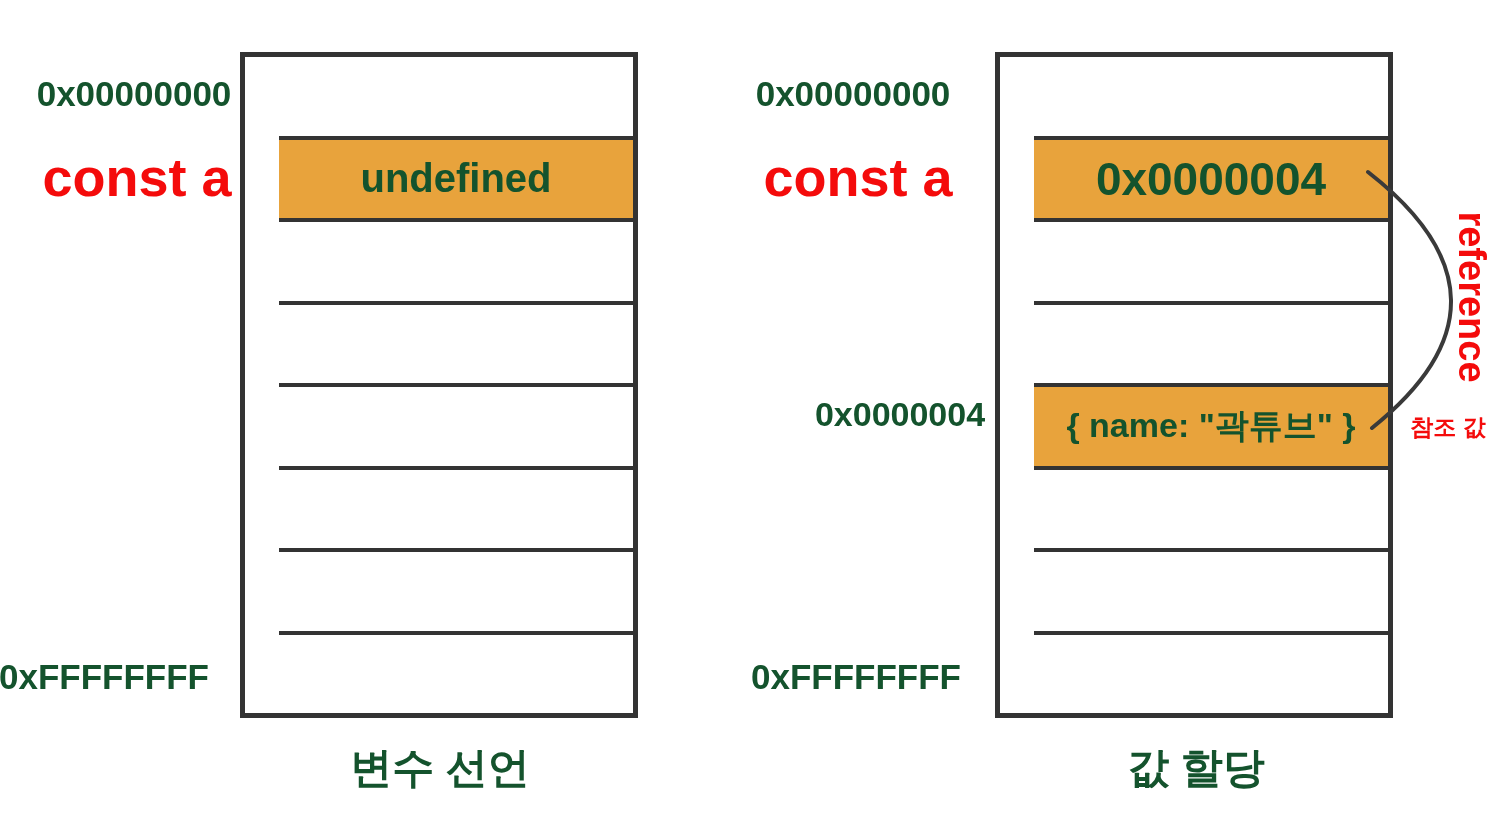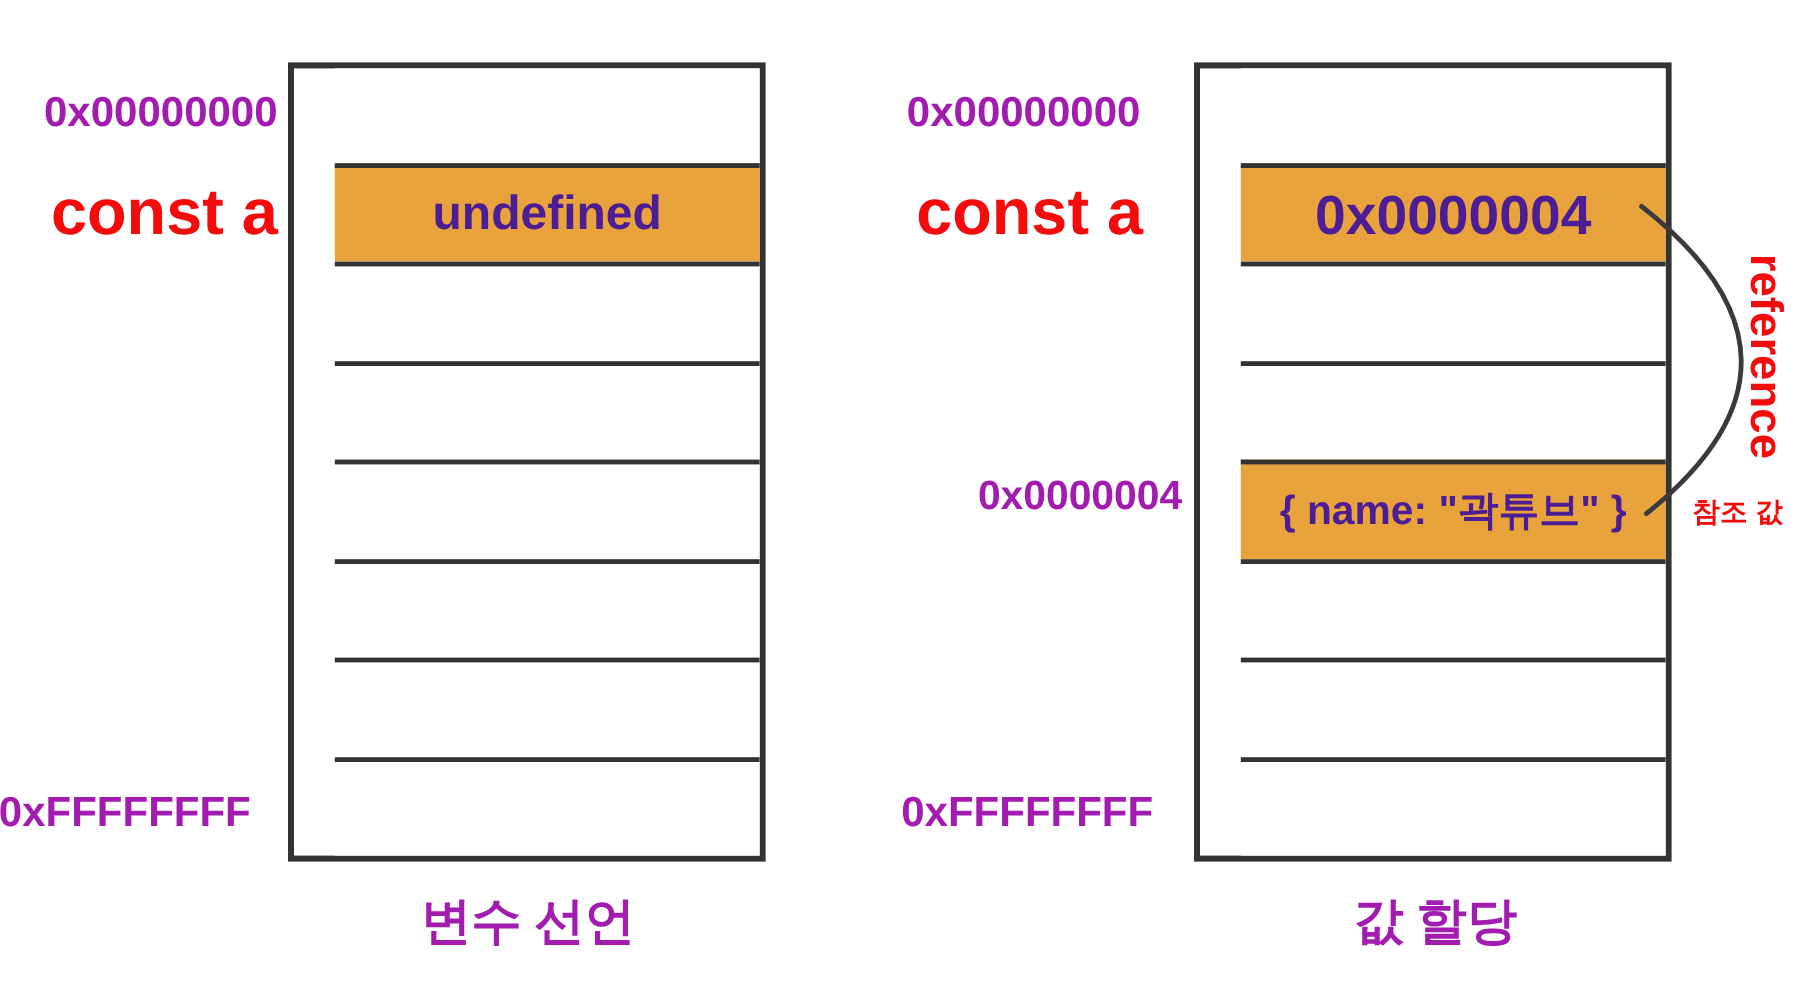--- a/index.html
+++ b/index.html
@@ -11,48 +11,48 @@
   .memtable {
     position:absolute; top:52px; width:398px; height:666px;
     border:5px solid #333333; display:flex; flex-direction:column;
     background:#ffffff;
   }
   #left-table  { left:240px; }
   #right-table { left:995px; }
   .mrow {
     flex:1; display:flex; align-items:center; justify-content:center;
     border-top:4px solid #333333;
-    font-weight:bold; color:#4c1d95; font-size:40px;
+    font-weight:bold; color:#14532d; font-size:40px;
     background:#ffffff;
     margin-left:34px;
   }
   .mrow:first-child { border-top:none; }
   .mrow.hl { background:#E8A33C; }
   #right-table .mrow:nth-child(2) { font-size:46px; }
   #right-table .mrow:nth-child(5) { font-size:34px; }
 
   
   .lbl {
-    position:absolute; white-space:nowrap; font-weight:bold; color:#a21caf;
+    position:absolute; white-space:nowrap; font-weight:bold; color:#14532d;
     transform:translate(-50%,-50%);
   }
   .addr { font-size:35px; }
   .red  { color:#F40B0B; }
   .varname { font-size:54px; }
 
   #l-addr-top    { left:134px; top:94px; }
   #l-const-a     { left:137px; top:177px; }
   #l-addr-bottom { left:104px; top:677px; }
 
   #r-addr-top    { left:853px;  top:94px; }
   #r-const-a     { left:858px;  top:177px; }
   #r-addr-mid    { left:900px;  top:414px; font-size:34px; }
   #r-addr-bottom { left:856px;  top:677px; }
 
-  .caption { font-size:42px;font-family:Liberation Serif, serif; }
+  .caption { font-size:42px; }
   #l-caption { left:440px;  top:768px; }
   #r-caption { left:1196px; top:768px; }
 
   #ref-label {
     left:1471px; top:297px; font-size:38px;
     transform:translate(-50%,-50%) rotate(90deg);
   }
   #ref-value { left:1448px; top:427px; font-size:23px; }
 
   #arc-svg { position:absolute; left:0; top:0; width:1504px; height:836px; pointer-events:none; }

